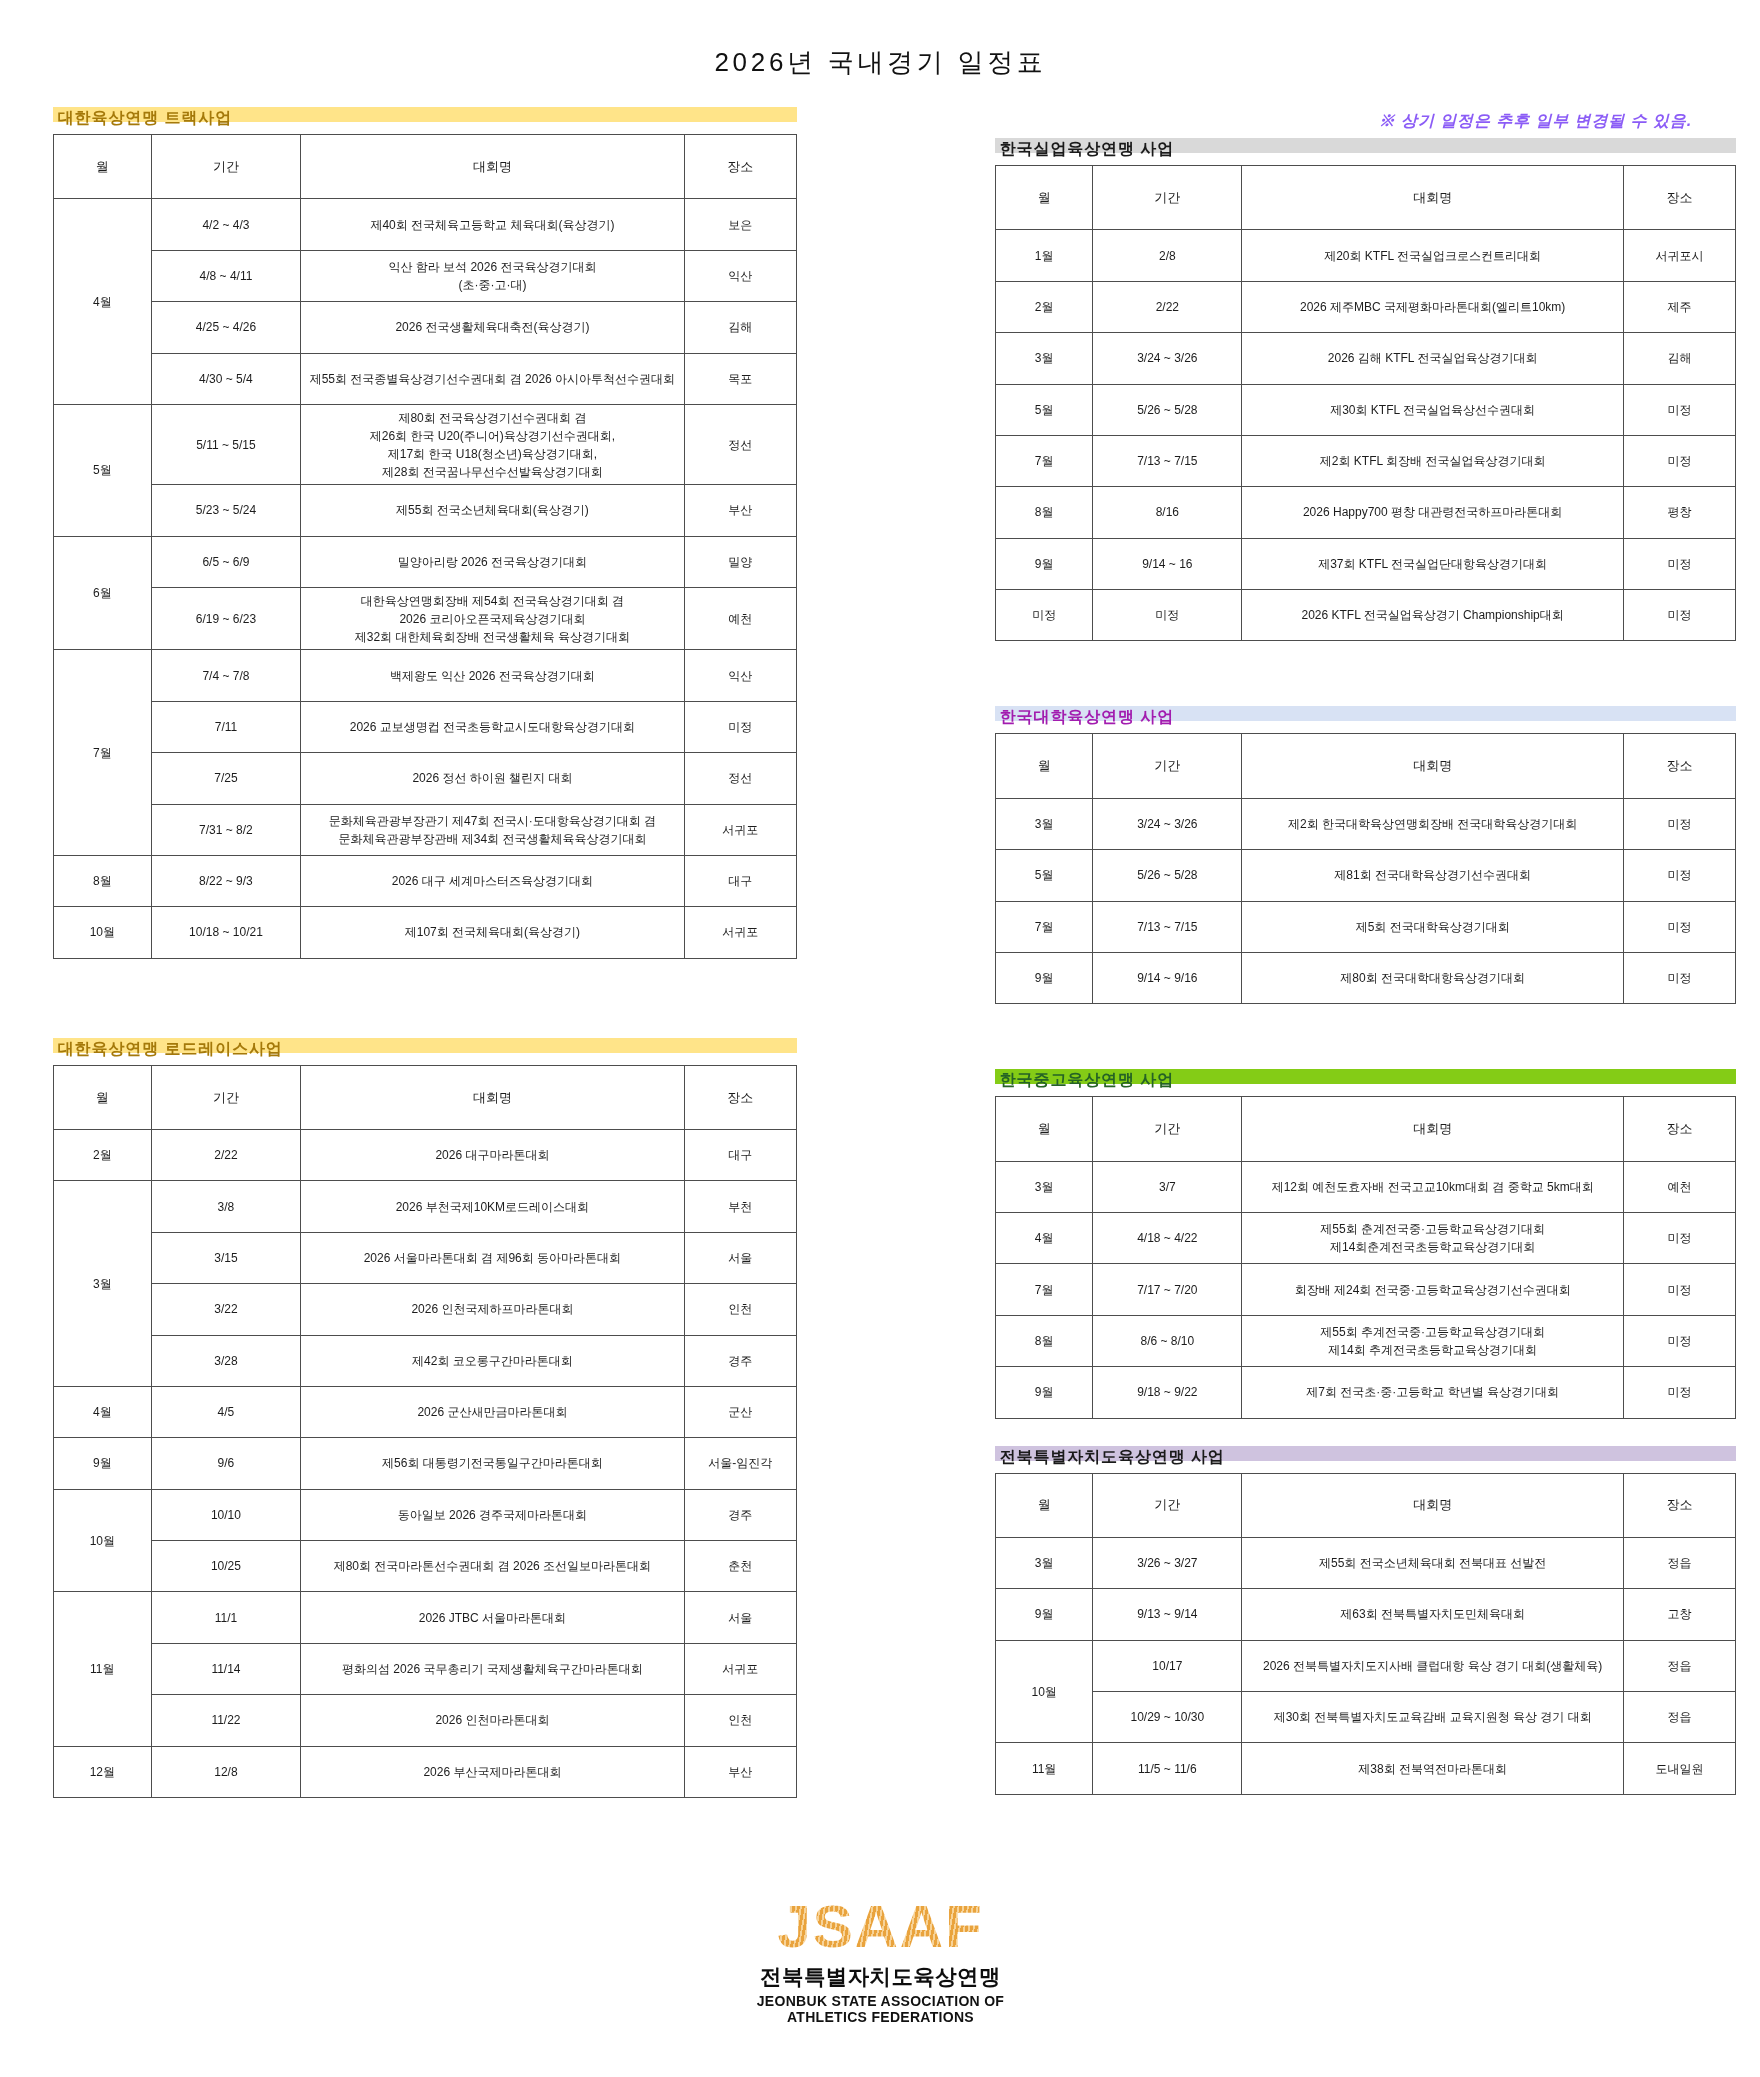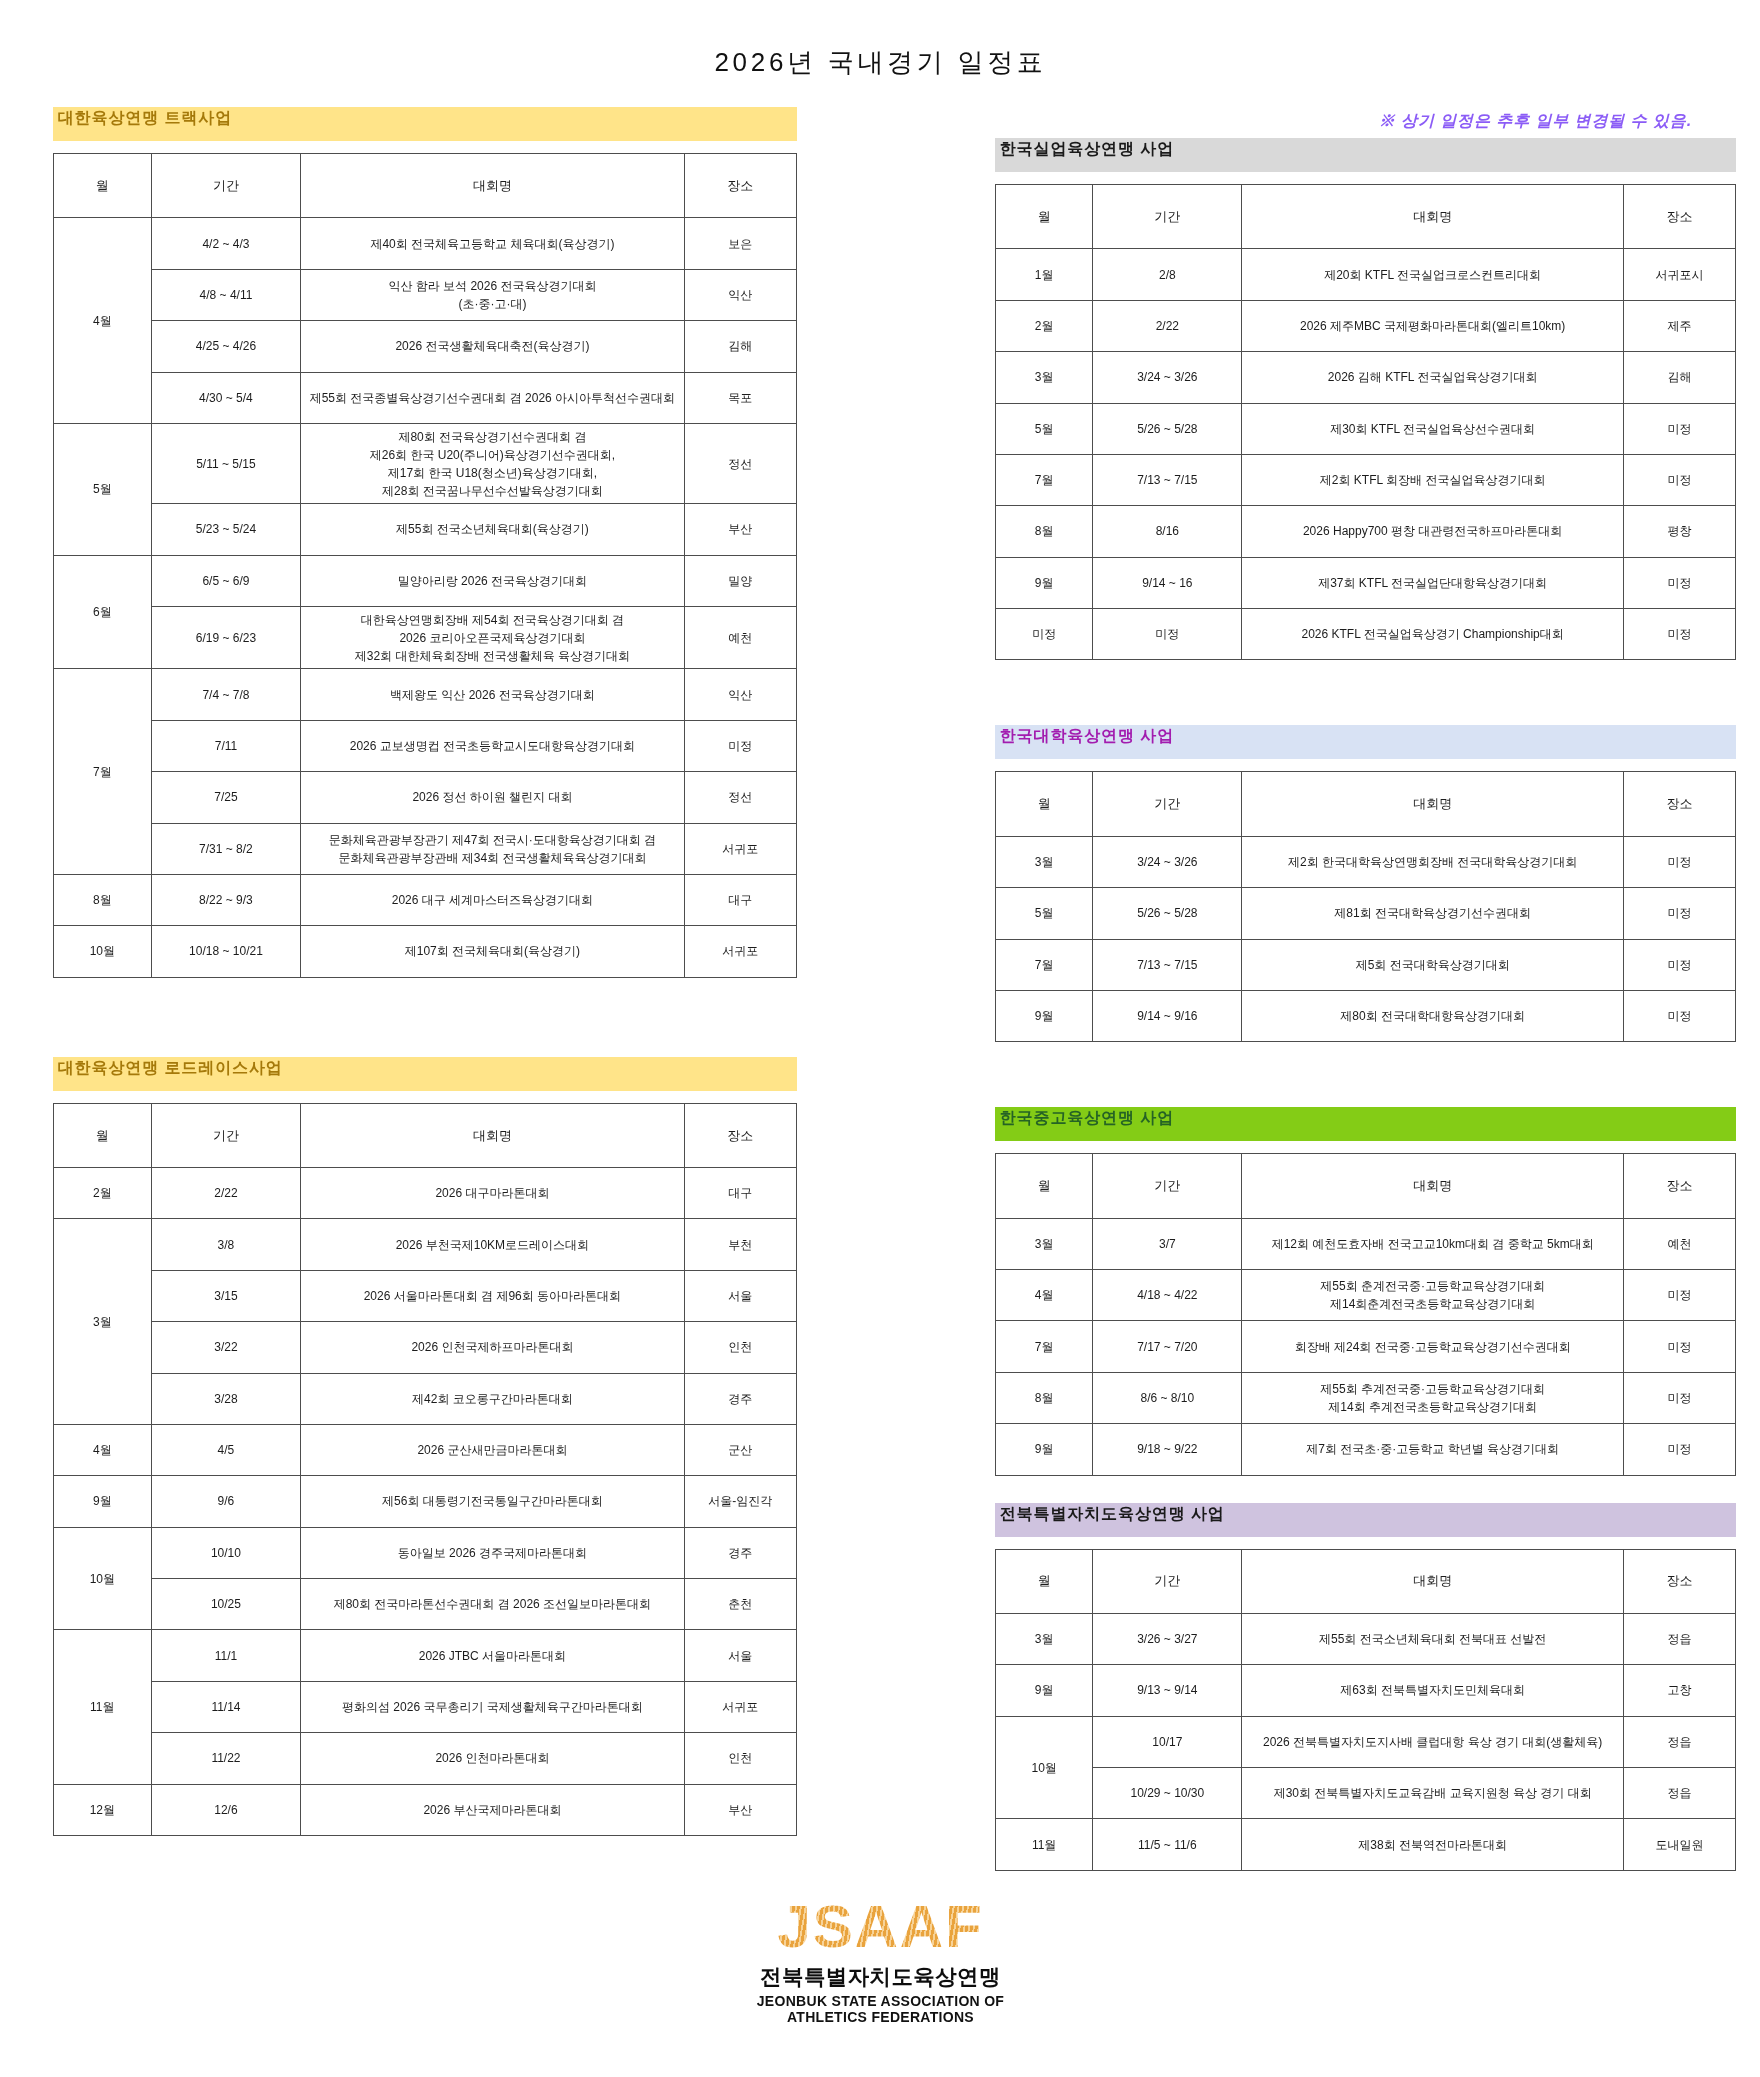--- a/index.html
+++ b/index.html
@@ -30,21 +30,21 @@
     font-weight:bold;
     letter-spacing:0.9px;
     color:#8b5cf6;
     font-style:italic;
   }
   .col{position:absolute;}
   .col-left{left:53px;top:107px;width:744px;}
   .col-right{left:951px;top:138px;width:741px;padding-left:44px;}
   .sec{margin:0;}
   .bar{
-    height:34px;
+    height:15px;
     line-height:22.4px;
     font-size:16px;
     font-weight:bold;
     letter-spacing:0.9px;
     padding-left:4.7px;
     margin-bottom:12px;
   }
   table.sched{
     width:100%;
     border-collapse:collapse;
@@ -278,21 +278,21 @@
               <td class="c-name">평화의섬 2026 국무총리기 국제생활체육구간마라톤대회</td>
               <td class="c-venue">서귀포</td>
             </tr>
             <tr>
               <td class="c-period">11/22</td>
               <td class="c-name">2026 인천마라톤대회</td>
               <td class="c-venue">인천</td>
             </tr>
             <tr>
               <td class="c-month" rowspan="1">12월</td>
-              <td class="c-period">12/6</td>
+              <td class="c-period">12/8</td>
               <td class="c-name">2026 부산국제마라톤대회</td>
               <td class="c-venue">부산</td>
             </tr>
           </tbody>
         </table>
       </section>
     </div>
   <div class="col col-right">
       <section class="sec">
         <div class="bar" style="background: rgb(217, 217, 217); color: rgb(26, 26, 26);">한국실업육상연맹 사업</div>

